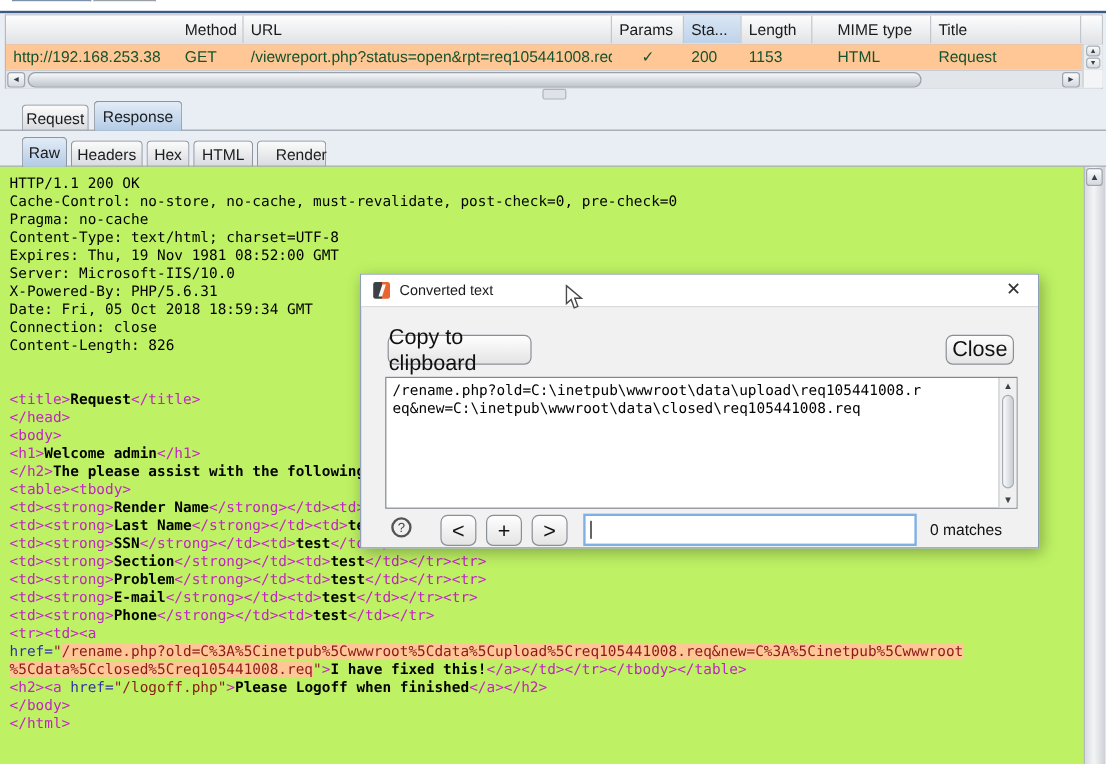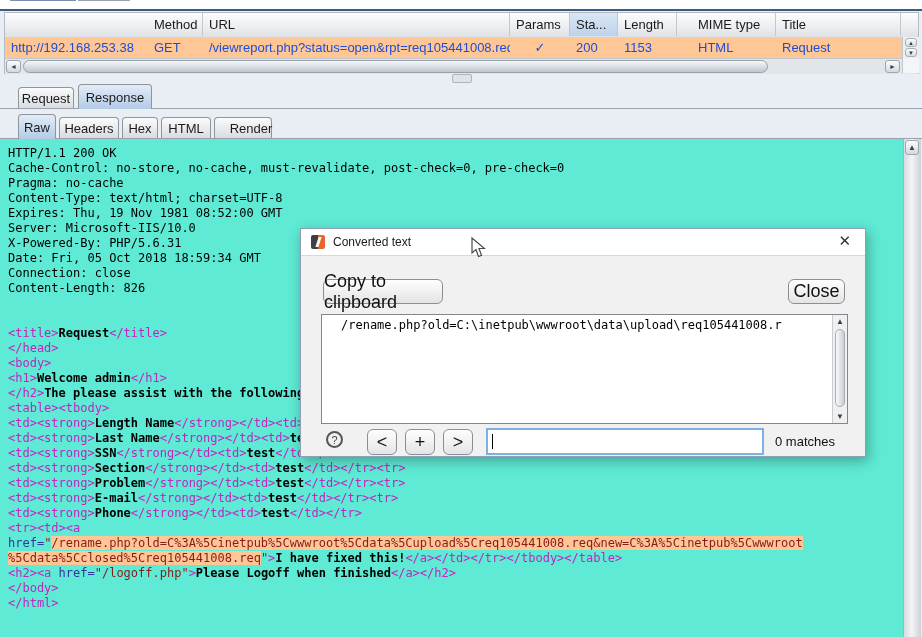--- a/index.html
+++ b/index.html
@@ -14,21 +14,21 @@
   #topline{left:0;top:9px;width:922px;height:2px;background:#3c5a82;}
 
   
   #table-panel{left:4px;top:12px;width:915px;height:62px;background:#fff;border:1px solid #b5bac0;box-sizing:border-box;}
   #thead{position:absolute;left:0;top:0;width:913px;height:24px;background:linear-gradient(#fdfdfd,#dfe2e6);border-bottom:1px solid #a9adb3;}
   .hcell{position:absolute;top:0;height:23px;display:flex;align-items:center;padding-left:6px;box-sizing:border-box;
          border-right:1px solid #c3c7cc;font-size:13px;color:#1a1a1a;white-space:nowrap;overflow:hidden;}
   .hcell.sorted{background:linear-gradient(#d9e6f4,#bed3ea);}
   #trow{position:absolute;left:0;top:24px;width:897px;height:21px;background:#ffc795;}
   .rcell{position:absolute;top:0;height:21px;display:flex;align-items:center;padding-left:6px;box-sizing:border-box;
-         font-size:13px;color:#1d4ed8;white-space:nowrap;overflow:hidden;}
+         font-size:13px;color:#14532d;white-space:nowrap;overflow:hidden;}
   .rcell.center{justify-content:center;padding-left:0;}
   
   #mini-vsb{position:absolute;left:897px;top:24px;width:16px;height:21px;background:#eceef0;border-left:1px solid #c3c7cc;}
   .mini-btn{position:absolute;left:2px;width:12px;height:9px;background:linear-gradient(#fafbfc,#d8dce1);border:1px solid #aab0b7;
             border-radius:3px;font-size:6px;line-height:8px;text-align:center;color:#3a3f45;box-sizing:border-box;}
   
   #hsb{position:absolute;left:0;top:45px;width:913px;height:15px;background:#e2e5e9;border-top:1px solid #c3c7cc;}
   .sb-btn{position:absolute;top:1px;width:15px;height:13px;background:linear-gradient(#fbfcfd,#d4d9df);border:1px solid #9fa6af;
           border-radius:3px;font-size:7px;line-height:12px;text-align:center;color:#3a3f45;box-sizing:border-box;}
   #hsb-thumb{position:absolute;left:18px;top:1px;width:745px;height:13px;border-radius:7px;
@@ -38,21 +38,21 @@
 
   
   .tab{position:absolute;border:1px solid #8f959d;border-bottom:none;border-radius:4px 4px 0 0;
        display:flex;align-items:center;justify-content:center;font-size:13px;color:#1c1c1c;box-sizing:border-box;}
   .tab.idle{background:linear-gradient(#fbfbfb,#d7dadf);}
   .tab.on{background:linear-gradient(#e2ecf7,#b3cbe6);z-index:2;}
   #tabline1{left:0;top:108px;width:922px;height:1px;background:#9aa1a9;}
   #tabline2{left:0;top:138px;width:922px;height:1px;background:#9aa1a9;}
 
   
-  #rawview{left:0;top:139px;width:903px;height:498px;background:#5eead4;overflow:hidden;}
+  #rawview{left:0;top:139px;width:903px;height:498px;background:#bef264;overflow:hidden;}
   #resp-lines{position:absolute;left:8px;top:7px;}
   .ln{font-family:"DejaVu Sans Mono",monospace;font-size:12px;line-height:15px;height:15px;white-space:pre;}
   .pl{color:#000;}
   .tg{color:#c026c0;}
   .at{color:#3434a0;}
   .st{color:#8b1a1a;}
   .bb{color:#000;font-weight:bold;}
   .sel{background:#ffc795;color:#8b1a1a;}
   
   #vsb{left:903px;top:139px;width:17px;height:498px;background:linear-gradient(90deg,#d8dbdf,#f3f4f6 45%,#cdd1d6);border-left:1px solid #aab0b7;}
@@ -66,21 +66,21 @@
   #dlg-icon{position:absolute;left:10px;top:6px;width:14px;height:14px;border-radius:2px;overflow:hidden;
             background:linear-gradient(90deg,#3c4047 0 50%,#e8652f 50% 100%);}
   #dlg-icon:after{content:"";position:absolute;left:6px;top:2px;width:3px;height:10px;background:#f7f7f7;transform:skewX(-18deg);}
   #dlg-title{position:absolute;left:32px;top:6px;font-size:12px;color:#1a1a1a;}
   #dlg-x{position:absolute;right:14px;top:3px;font-size:15px;color:#333;cursor:default;}
   .dbtn{position:absolute;background:linear-gradient(#fefefe,#e4e4e4);border:1px solid #8a8f96;border-radius:6px;
         display:flex;align-items:center;justify-content:center;font-size:18px;color:#111;box-sizing:border-box;}
   #btn-copy{left:22px;top:50px;width:120px;height:25px;}
   #btn-close{left:487px;top:50px;width:57px;height:25px;}
   #dlg-text{position:absolute;left:20px;top:85px;width:527px;height:110px;background:#fff;border:1px solid #82878f;box-sizing:border-box;}
-  #dlg-lines{position:absolute;left:19px;top:3px;}
+  #dlg-lines{position:absolute;left:5px;top:3px;}
   #dlg-vsb{position:absolute;right:0;top:0;width:15px;height:108px;background:#f0f0f1;border-left:1px solid #c9ccd0;box-sizing:border-box;}
   .dlg-arrow{position:absolute;left:0;width:14px;text-align:center;font-size:8px;color:#3a3f45;}
   #dlg-vsb-thumb{position:absolute;left:2px;top:14px;width:10px;height:78px;border-radius:5px;
                  background:linear-gradient(90deg,#fafbfc,#c9ced4);border:1px solid #a7adb5;box-sizing:border-box;}
   #help-circle{position:absolute;left:25px;top:202px;width:17px;height:17px;border:2px solid #555;border-radius:50%;
                display:flex;align-items:center;justify-content:center;font-size:11px;color:#444;box-sizing:border-box;}
   .navbtn{height:26px;width:30px;top:200px;}
   #btn-prev{left:66px;} #btn-plus{left:104px;} #btn-next{left:142px;}
   #search-field{position:absolute;left:185px;top:199px;width:278px;height:27px;background:#fff;border:2px solid #7eb0e4;box-sizing:border-box;}
   #caret{position:absolute;left:4px;top:4px;width:1px;height:15px;background:#000;}
@@ -185,21 +185,21 @@
         <div class="ln"><span class="pl">Connection: close</span></div>
         <div class="ln"><span class="pl">Content-Length: 826</span></div>
         <div class="ln">&nbsp;</div>
         <div class="ln">&nbsp;</div>
         <div class="ln"><span class="tg">&lt;title&gt;</span><span class="bb">Request</span><span class="tg">&lt;/title&gt;</span></div>
         <div class="ln"><span class="tg">&lt;/head&gt;</span></div>
         <div class="ln"><span class="tg">&lt;body&gt;</span></div>
         <div class="ln"><span class="tg">&lt;h1&gt;</span><span class="bb">Welcome admin</span><span class="tg">&lt;/h1&gt;</span></div>
         <div class="ln"><span class="tg">&lt;/h2&gt;</span><span class="bb">The please assist with the following request</span><span class="tg">&lt;/h2&gt;</span></div>
         <div class="ln"><span class="tg">&lt;table&gt;&lt;tbody&gt;</span></div>
-        <div class="ln"><span class="tg">&lt;td&gt;&lt;strong&gt;</span><span class="bb">Length Name</span><span class="tg">&lt;/strong&gt;&lt;/td&gt;&lt;td&gt;</span><span class="bb">test</span><span class="tg">&lt;/td&gt;&lt;/tr&gt;&lt;tr&gt;</span></div>
+        <div class="ln"><span class="tg">&lt;td&gt;&lt;strong&gt;</span><span class="bb">Render Name</span><span class="tg">&lt;/strong&gt;&lt;/td&gt;&lt;td&gt;</span><span class="bb">test</span><span class="tg">&lt;/td&gt;&lt;/tr&gt;&lt;tr&gt;</span></div>
         <div class="ln"><span class="tg">&lt;td&gt;&lt;strong&gt;</span><span class="bb">Last Name</span><span class="tg">&lt;/strong&gt;&lt;/td&gt;&lt;td&gt;</span><span class="bb">test</span><span class="tg">&lt;/td&gt;&lt;/tr&gt;&lt;tr&gt;</span></div>
         <div class="ln"><span class="tg">&lt;td&gt;&lt;strong&gt;</span><span class="bb">SSN</span><span class="tg">&lt;/strong&gt;&lt;/td&gt;&lt;td&gt;</span><span class="bb">test</span><span class="tg">&lt;/td&gt;&lt;/tr&gt;&lt;tr&gt;</span></div>
         <div class="ln"><span class="tg">&lt;td&gt;&lt;strong&gt;</span><span class="bb">Section</span><span class="tg">&lt;/strong&gt;&lt;/td&gt;&lt;td&gt;</span><span class="bb">test</span><span class="tg">&lt;/td&gt;&lt;/tr&gt;&lt;tr&gt;</span></div>
         <div class="ln"><span class="tg">&lt;td&gt;&lt;strong&gt;</span><span class="bb">Problem</span><span class="tg">&lt;/strong&gt;&lt;/td&gt;&lt;td&gt;</span><span class="bb">test</span><span class="tg">&lt;/td&gt;&lt;/tr&gt;&lt;tr&gt;</span></div>
         <div class="ln"><span class="tg">&lt;td&gt;&lt;strong&gt;</span><span class="bb">E-mail</span><span class="tg">&lt;/strong&gt;&lt;/td&gt;&lt;td&gt;</span><span class="bb">test</span><span class="tg">&lt;/td&gt;&lt;/tr&gt;&lt;tr&gt;</span></div>
         <div class="ln"><span class="tg">&lt;td&gt;&lt;strong&gt;</span><span class="bb">Phone</span><span class="tg">&lt;/strong&gt;&lt;/td&gt;&lt;td&gt;</span><span class="bb">test</span><span class="tg">&lt;/td&gt;&lt;/tr&gt;</span></div>
         <div class="ln"><span class="tg">&lt;tr&gt;&lt;td&gt;&lt;a</span></div>
         <div class="ln"><span class="at">href=</span><span class="st">"</span><span class="sel">/rename.php?old=C%3A%5Cinetpub%5Cwwwroot%5Cdata%5Cupload%5Creq105441008.req&amp;new=C%3A%5Cinetpub%5Cwwwroot</span></div>
         <div class="ln"><span class="sel">%5Cdata%5Cclosed%5Creq105441008.req</span><span class="st">"</span><span class="tg">&gt;</span><span class="bb">I have fixed this!</span><span class="tg">&lt;/a&gt;&lt;/td&gt;&lt;/tr&gt;&lt;/tbody&gt;&lt;/table&gt;</span></div>
         <div class="ln"><span class="tg">&lt;h2&gt;&lt;a </span><span class="at">href=</span><span class="st">"/logoff.php"</span><span class="tg">&gt;</span><span class="bb">Please Logoff when finished</span><span class="tg">&lt;/a&gt;&lt;/h2&gt;</span></div>
@@ -219,20 +219,21 @@
     </div>
     <div id="btn-copy" class="dbtn">
       <span>Copy to clipboard</span>
     </div>
     <div id="btn-close" class="dbtn">
       <span>Close</span>
     </div>
     <div id="dlg-text">
       <div id="dlg-lines">
           <div class="ln">/rename.php?old=C:\inetpub\wwwroot\data\upload\req105441008.r</div>
+          <div class="ln">eq&amp;new=C:\inetpub\wwwroot\data\closed\req105441008.req</div>
         </div>
       <div id="dlg-vsb">
         <div class="dlg-arrow" style="top:2px;">▲</div>
         <div id="dlg-vsb-thumb"></div>
         <div class="dlg-arrow" style="bottom:2px;">▼</div>
       </div>
     </div>
     <div id="help-circle">?</div>
     <div id="btn-prev" class="dbtn navbtn">&lt;</div>
     <div id="btn-plus" class="dbtn navbtn">+</div>

